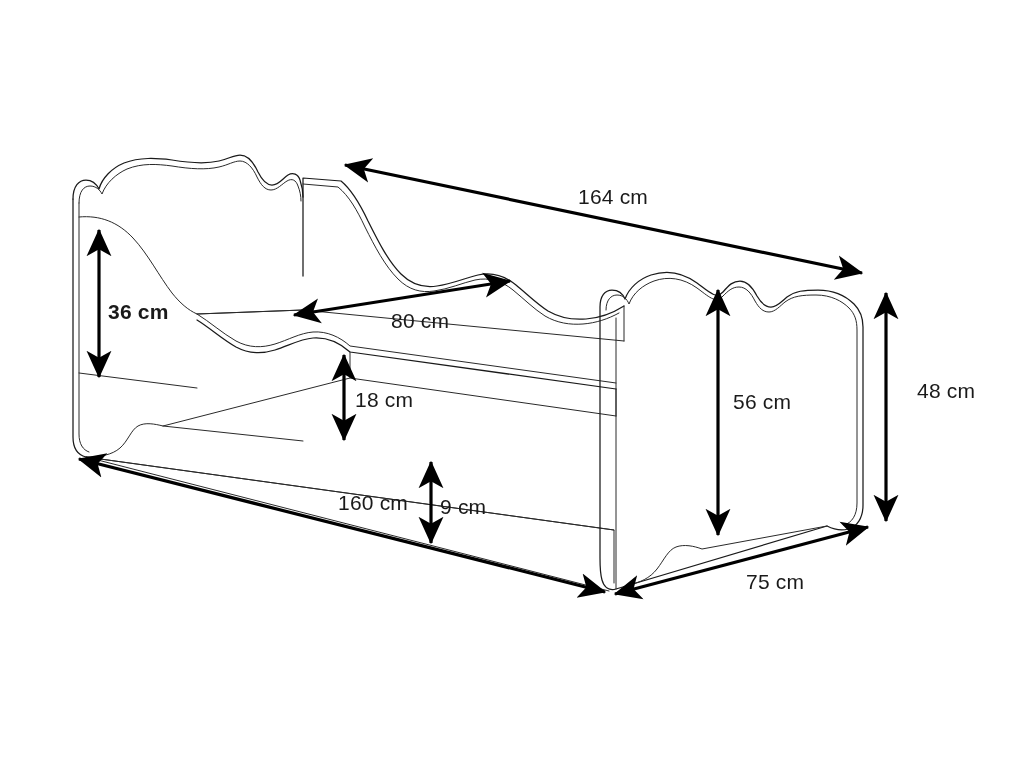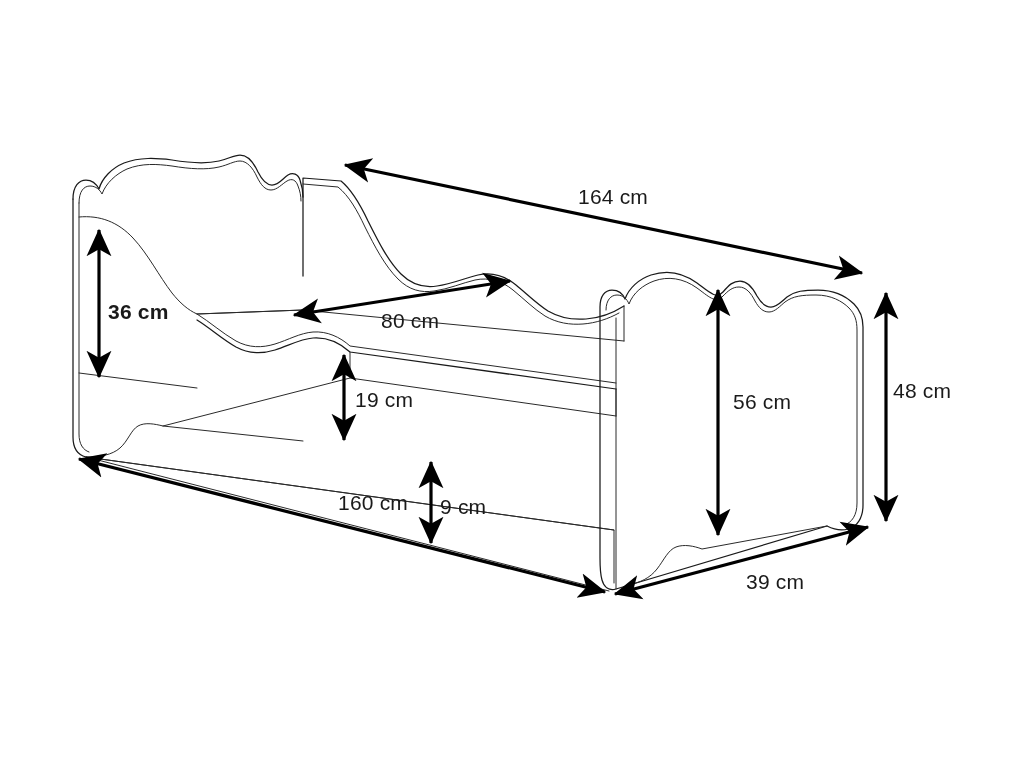--- a/index.html
+++ b/index.html
@@ -240,27 +240,27 @@
       <line class="dimline" x1="886" y1="293" x2="886" y2="521" marker-start="url(#ah-start)" marker-end="url(#ah)"></line>
 
       <line class="dimline" x1="615" y1="594" x2="868" y2="527" marker-start="url(#ah-start)" marker-end="url(#ah)"></line>
     </g>
   </svg>
 
   <div class="dim-label" style="left:578px; top:185px;">164 cm</div>
 
   <div class="dim-label" style="left:108px; top:300px;font-weight:bold;">36 cm</div>
 
-  <div class="dim-label" style="left:381px; top:309px;">80 cm</div>
-
-  <div class="dim-label" style="left:355px; top:388px;">19 cm</div>
+  <div class="dim-label" style="left:391px; top:309px;">80 cm</div>
+
+  <div class="dim-label" style="left:355px; top:388px;">18 cm</div>
 
   <div class="dim-label" style="left:307px; top:491px;margin-left:31px;">160 cm</div>
 
   <div class="dim-label" style="left:440px; top:495px;">9 cm</div>
 
   <div class="dim-label" style="left:733px; top:390px;">56 cm</div>
 
-  <div class="dim-label" style="left:893px; top:379px;">48 cm</div>
-
-  <div class="dim-label" style="left:746px; top:570px;">39 cm</div>
+  <div class="dim-label" style="left:917px; top:379px;">48 cm</div>
+
+  <div class="dim-label" style="left:746px; top:570px;">75 cm</div>
 
 </div>
 
 </body></html>

